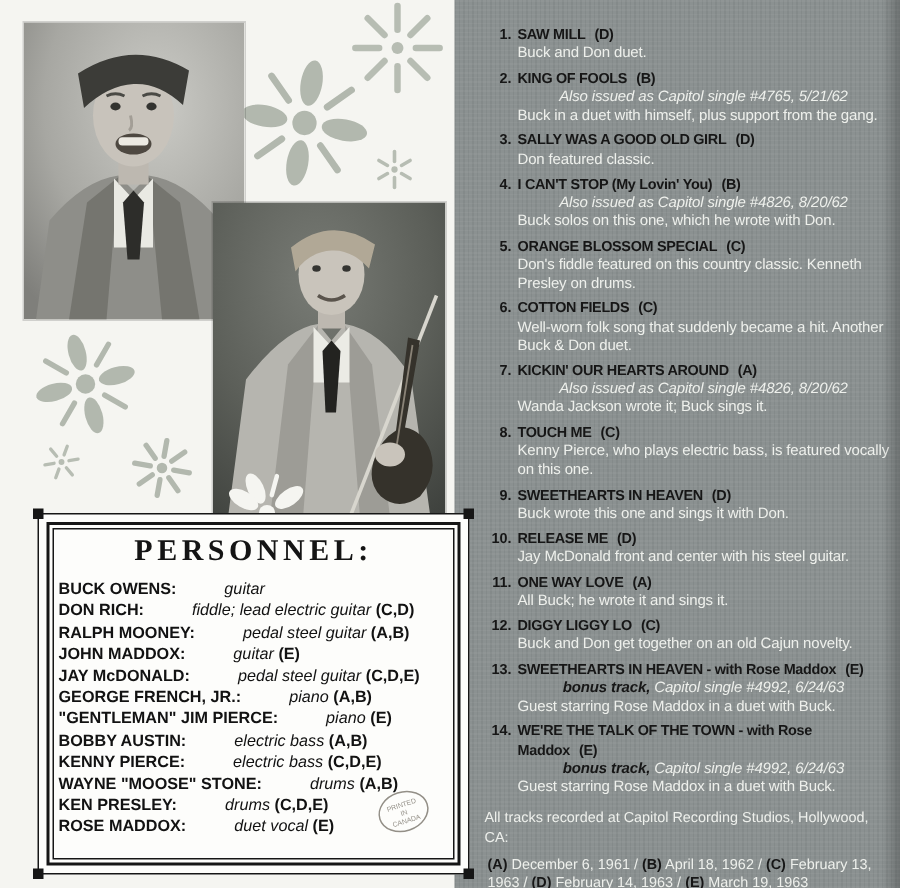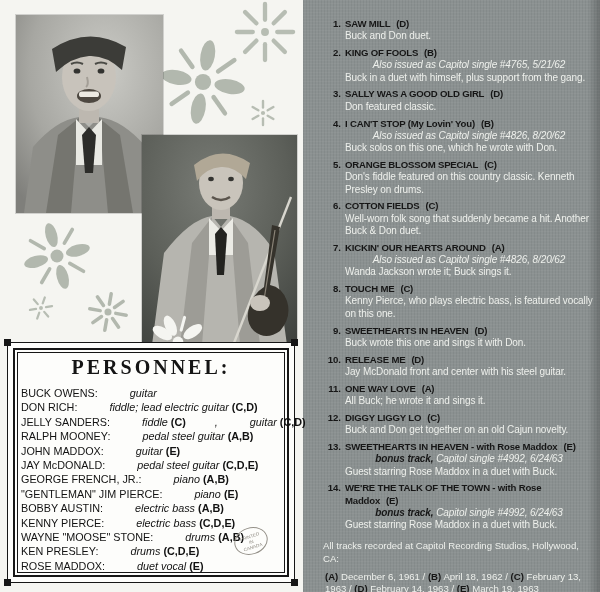--- a/index.html
+++ b/index.html
@@ -17,32 +17,32 @@
   .flower svg{display:block;width:100%;height:100%;}
   .f1{left:229px;top:-4px;width:72px;height:72px;}
   .f2{left:158px;top:37px;width:90px;height:90px;}
   .f3{left:248px;top:98px;width:30px;height:30px;}
   .f4{left:21px;top:220px;width:72px;height:72px;}
   .f5{left:27px;top:294px;width:28px;height:28px;}
   .f6{left:86px;top:290px;width:44px;height:44px;}
   .fwhite{left:148px;top:312px;width:60px;height:60px;z-index:4;}
 
   
-  .pbox{position:absolute;left:7px;top:342px;width:286px;height:239px;
+  .pbox{position:absolute;left:25px;top:342px;width:286px;height:239px;
         background:#fdfdfb;border:1px solid #161616;z-index:5;}
   .pbox .corner{position:absolute;width:7px;height:7px;background:#161616;}
   .c-tl{left:-4px;top:-4px;} .c-tr{right:-4px;top:-4px;}
   .c-bl{left:-4px;bottom:-4px;} .c-br{right:-4px;bottom:-4px;}
   .pbox-inner{position:absolute;inset:5px;border:2px solid #161616;}
   .pbox-inner:after{content:"";position:absolute;inset:2px;border:1px solid #161616;}
   .pbox-content{position:absolute;inset:11px 13px;z-index:2;}
   .p-title{text-align:center;font-family:"Liberation Serif",serif;font-weight:700;
            font-size:20px;letter-spacing:3px;color:#141414;margin:2px 0 7px 0;}
   .prow{font-size:10.8px;line-height:14.4px;color:#121212;white-space:nowrap;}
-  .pname{font-weight:400;}
+  .pname{font-weight:700;}
   .it{font-style:italic;padding-left:29px;}
   .bd{font-weight:700;}
 
   .stamp{position:absolute;left:212px;top:172px;width:36px;height:30px;transform:rotate(-18deg);}
 
   
   .right-panel{position:absolute;left:303px;top:0;width:297px;height:592px;
       background-color:#8b9191;
       background-image:repeating-linear-gradient(0deg,rgba(255,255,255,.04) 0 1px,transparent 1px 3px),
                        repeating-linear-gradient(90deg,rgba(0,0,0,.05) 0 1px,transparent 1px 3px);}
@@ -322,21 +322,20 @@
     <div class="corner c-tl"></div>
     <div class="corner c-tr"></div>
     <div class="corner c-bl"></div>
     <div class="corner c-br"></div>
     <div class="pbox-inner"></div>
     <div class="pbox-content">
       <div class="p-title">PERSONNEL:</div>
       <div>
           <div class="prow"><span class="pname">BUCK OWENS: </span><span class="it">guitar</span></div>
           <div class="prow"><span class="pname">DON RICH: </span><span class="it">fiddle; lead electric guitar </span><span class="bd">(C,D)</span></div>
-          <div class="prow"><span class="pname">JELLY SANDERS: </span><span class="it">fiddle </span><span class="bd">(C)</span><span class="it">, </span><span class="it">guitar </span><span class="bd">(C,D)</span></div>
           <div class="prow"><span class="pname">RALPH MOONEY: </span><span class="it">pedal steel guitar </span><span class="bd">(A,B)</span></div>
           <div class="prow"><span class="pname">JOHN MADDOX: </span><span class="it">guitar </span><span class="bd">(E)</span></div>
           <div class="prow"><span class="pname">JAY McDONALD: </span><span class="it">pedal steel guitar </span><span class="bd">(C,D,E)</span></div>
           <div class="prow"><span class="pname">GEORGE FRENCH, JR.: </span><span class="it">piano </span><span class="bd">(A,B)</span></div>
           <div class="prow"><span class="pname">"GENTLEMAN" JIM PIERCE: </span><span class="it">piano </span><span class="bd">(E)</span></div>
           <div class="prow"><span class="pname">BOBBY AUSTIN: </span><span class="it">electric bass </span><span class="bd">(A,B)</span></div>
           <div class="prow"><span class="pname">KENNY PIERCE: </span><span class="it">electric bass </span><span class="bd">(C,D,E)</span></div>
           <div class="prow"><span class="pname">WAYNE "MOOSE" STONE: </span><span class="it">drums </span><span class="bd">(A,B)</span></div>
           <div class="prow"><span class="pname">KEN PRESLEY: </span><span class="it">drums </span><span class="bd">(C,D,E)</span></div>
           <div class="prow"><span class="pname">ROSE MADDOX: </span><span class="it">duet vocal </span><span class="bd">(E)</span></div>

